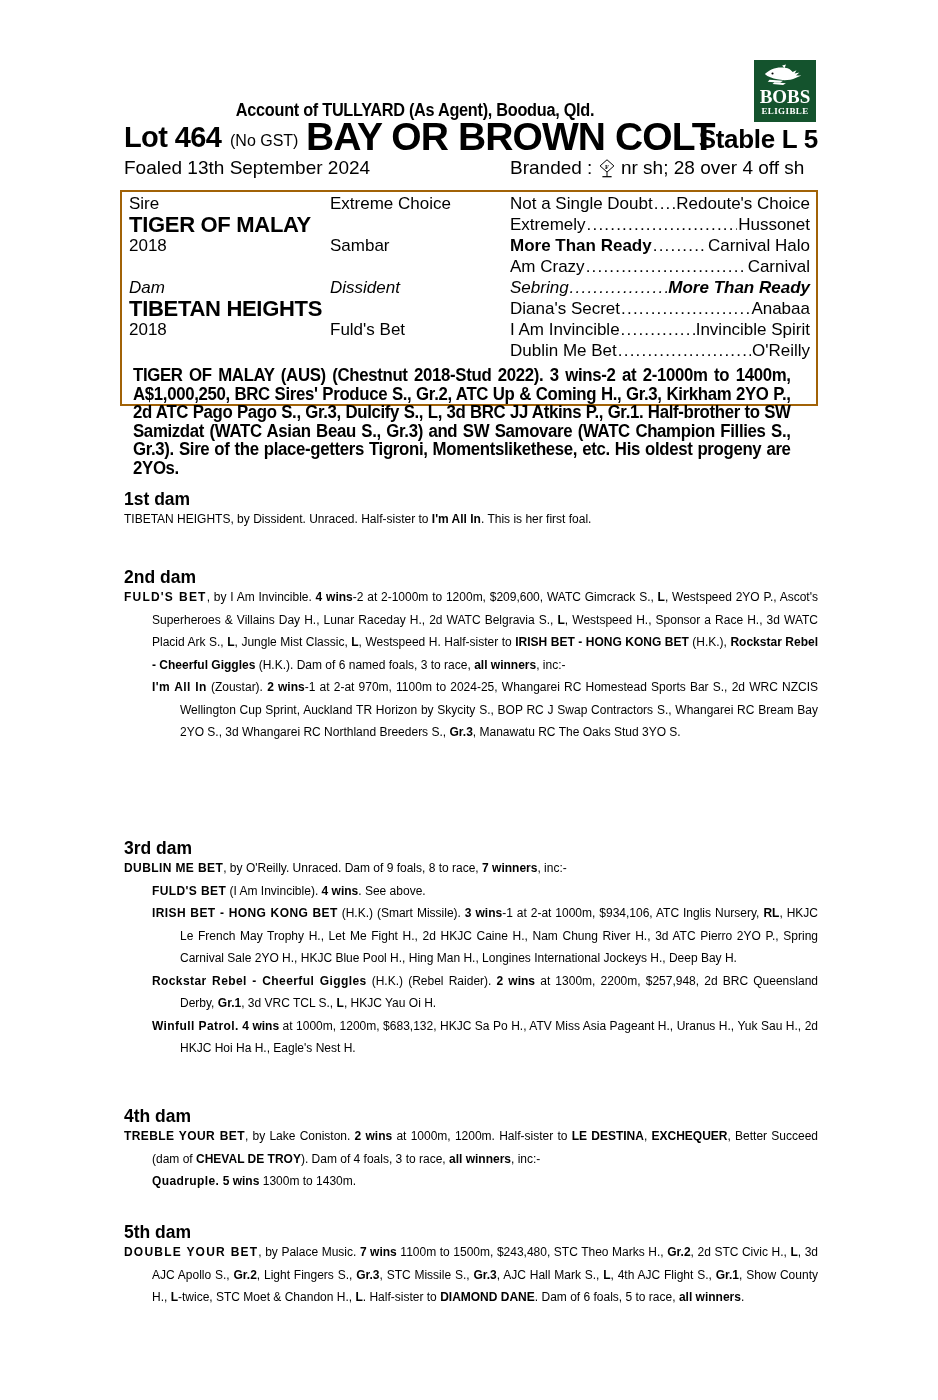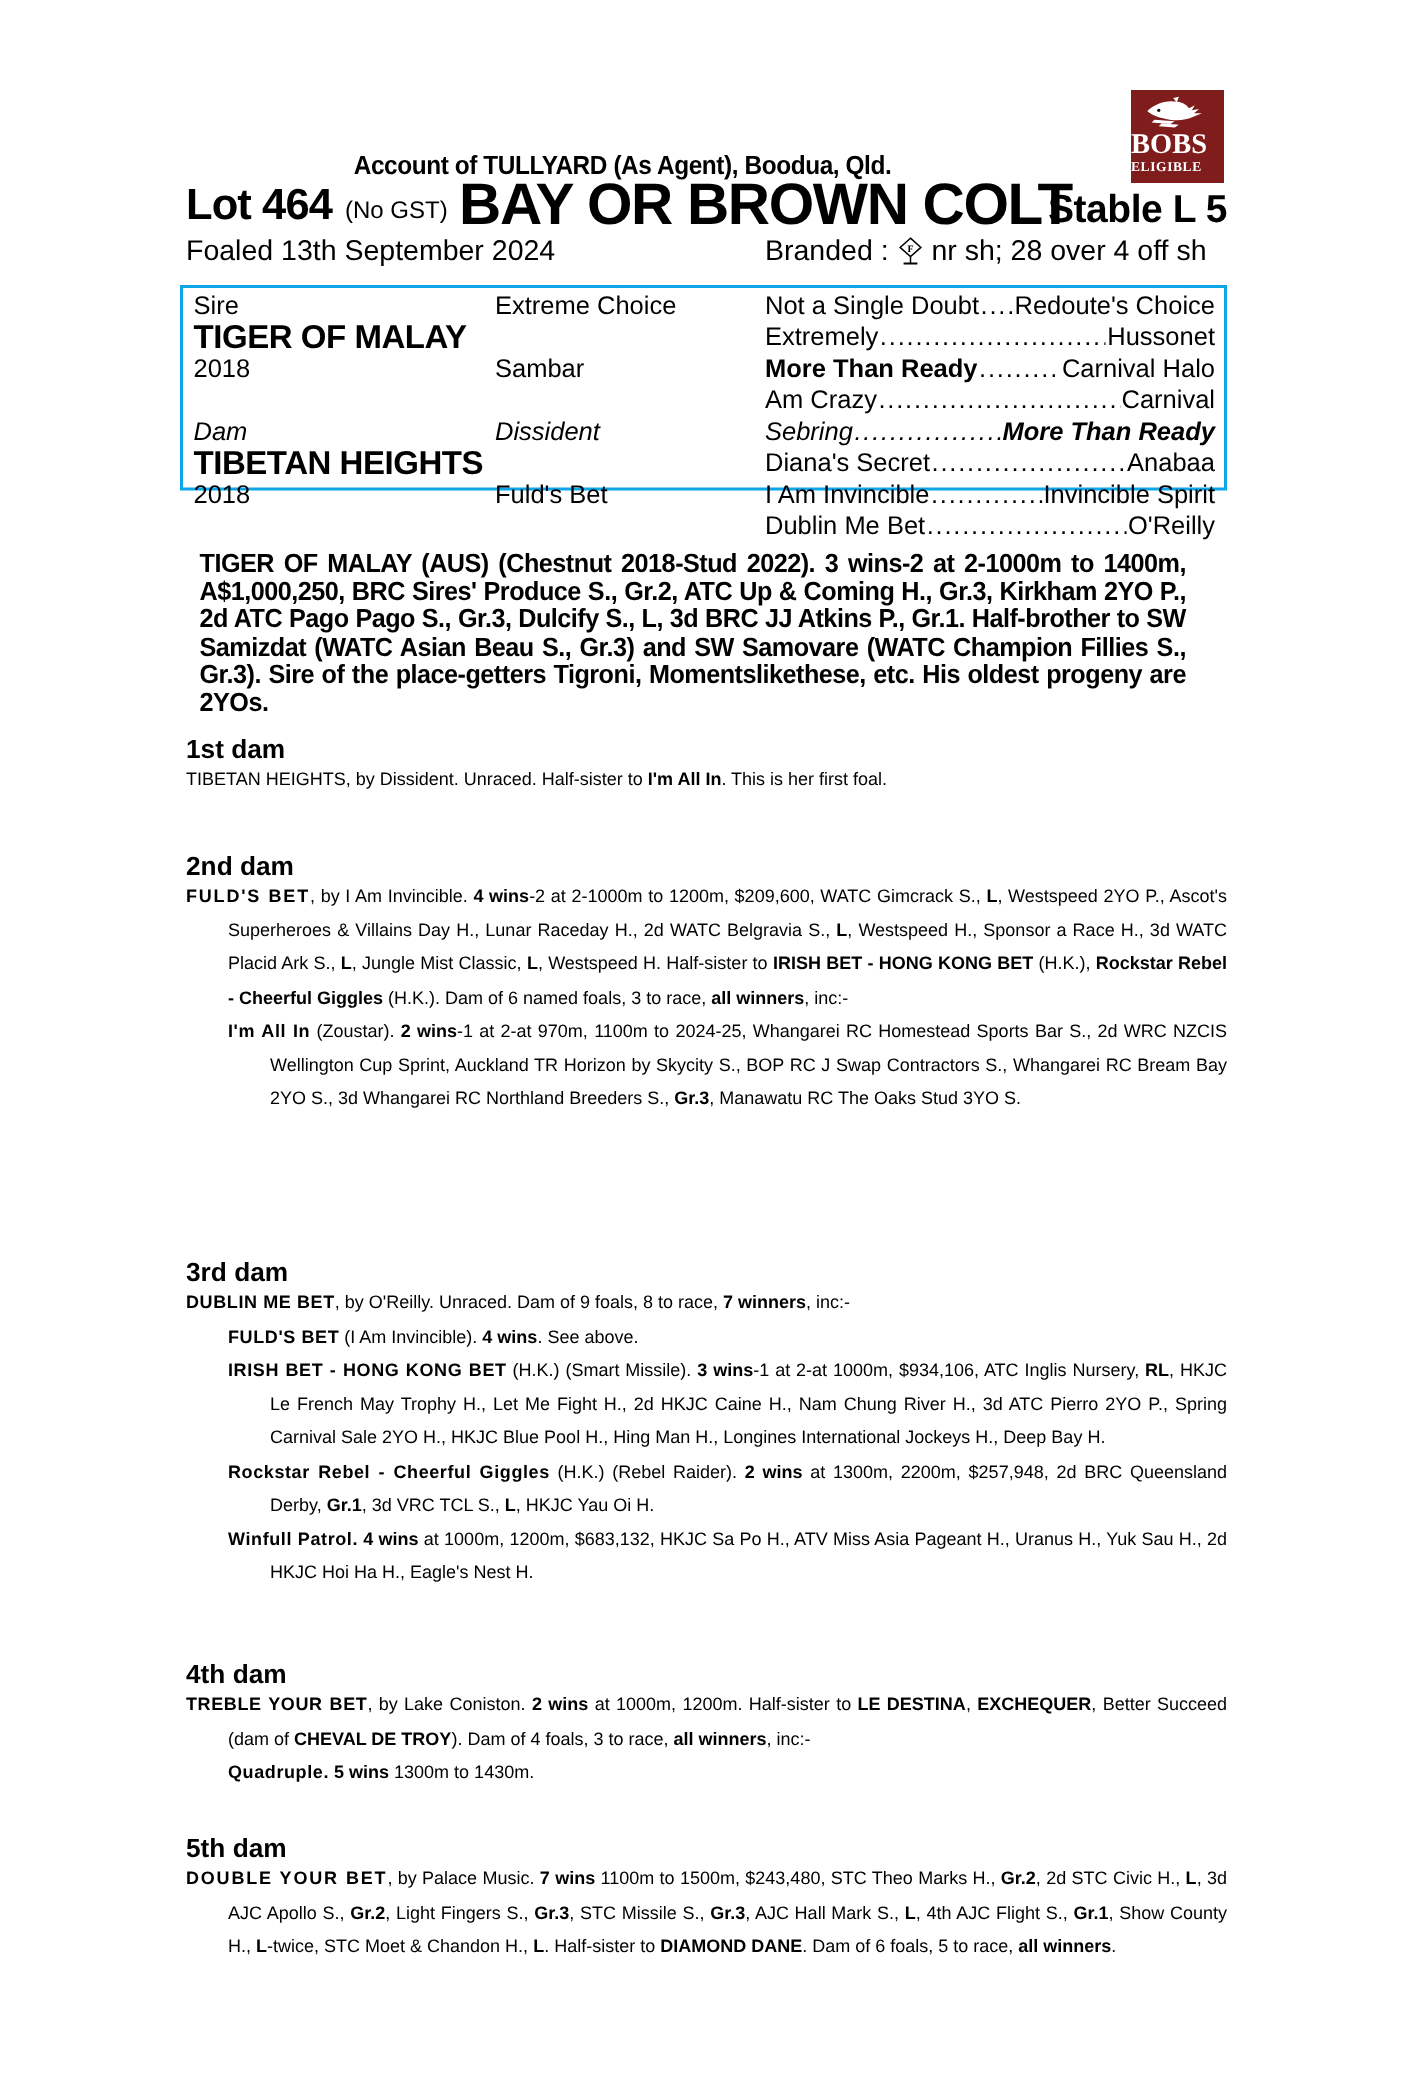--- a/index.html
+++ b/index.html
@@ -22,23 +22,23 @@
     height: 1400px;
   }
 
   
   .bobs-logo {
     position: absolute;
     left: 754px;
     top: 60px;
     width: 62px;
     height: 62px;
-    background: #7f1d1d;
+    background: #14532d;
     color: #ffffff;
-    text-align: left;
+    text-align: center;
     overflow: hidden;
   }
   .bobs-horse {
     width: 48px;
     height: 22px;
     margin: 4px auto 0 auto;
     display: block;
   }
   .bobs-word {
     font-family: "Liberation Serif", serif;
@@ -125,22 +125,22 @@
     vertical-align: -5px;
     margin: 0 1px;
   }
 
   
   .ped-table {
     position: absolute;
     left: 120px;
     top: 190px;
     width: 698px;
-    height: 137px;
-    border: 2px solid #0ea5e9;
+    height: 216px;
+    border: 2px solid #a16207;
     box-sizing: border-box;
   }
   .ped-row {
     position: absolute;
     left: 0;
     width: 100%;
     height: 21px;
     font-size: 17px;
     line-height: 21px;
   }

